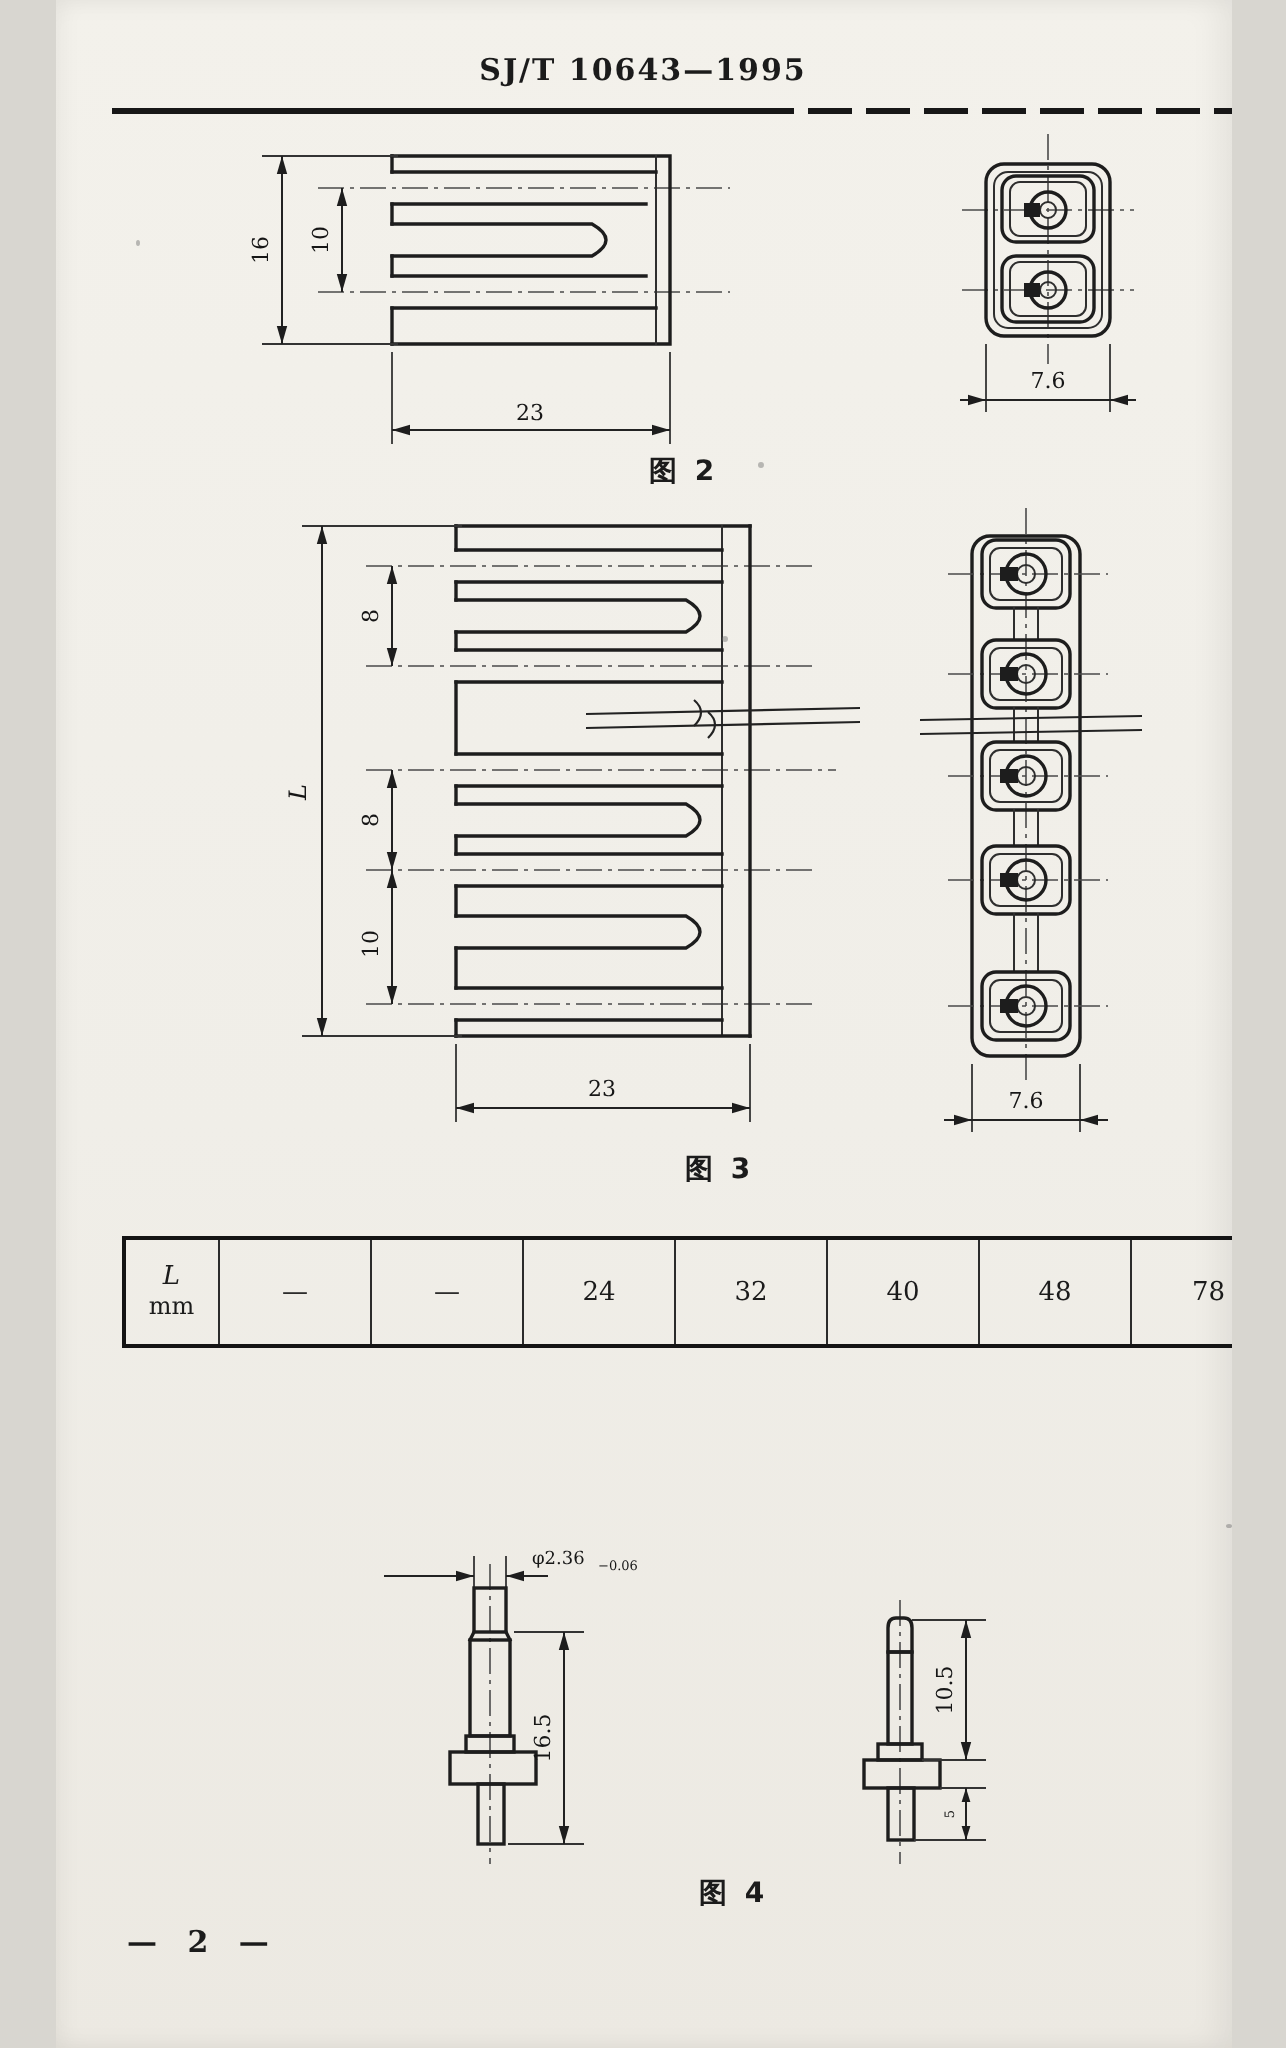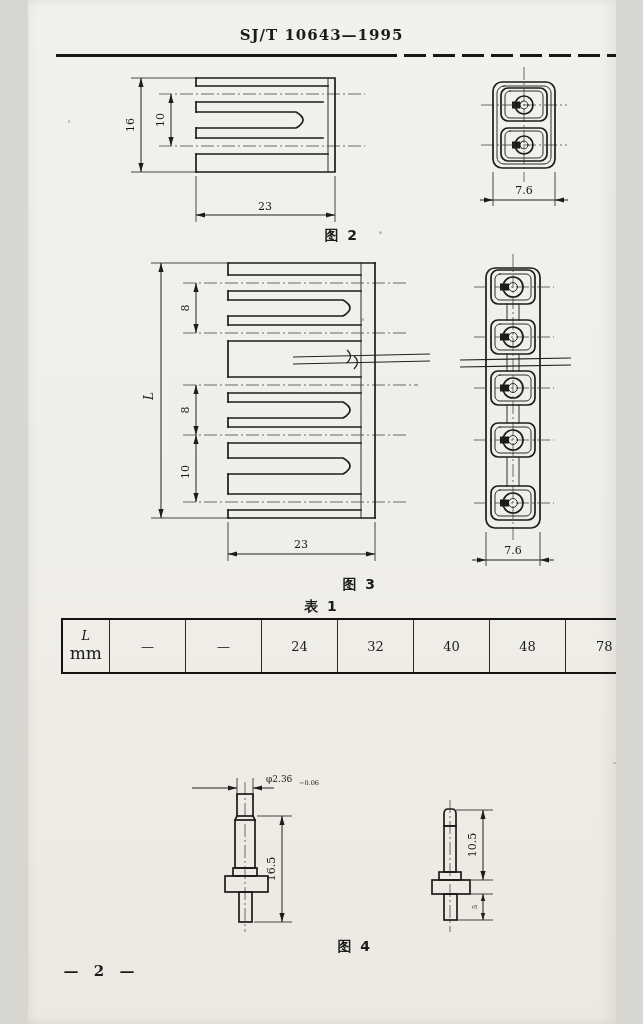--- a/index.html
+++ b/index.html
@@ -34,21 +34,21 @@
   table.t1 td{border:1px solid #2b2b2b;text-align:center;vertical-align:middle;
     font-family:"DejaVu Serif",serif;font-size:12.5px;padding:0;}
   table.t1 tr.r1 td{height:33px;}
   table.t1 tr.r2 td{height:52px;font-size:13px;}
   table.t1 tr.r3 td{height:29px;}
   td.cjk{font-family:"DejaVu Sans",sans-serif;font-weight:600;font-size:12.5px;}
   td.bl-dash{border-left:1px dashed #6b6b6b;}
   td.bl-none{border-left:none;}
   .lmm{display:flex;flex-direction:column;align-items:center;line-height:1.15;}
   .lmm .l{font-style:italic;font-family:"DejaVu Serif",serif;font-size:13px;}
-  .lmm .mm{font-size:17px;font-family:"DejaVu Serif",serif;}
+  .lmm .mm{font-size:12px;font-family:"DejaVu Serif",serif;}
   .clause{position:absolute;left:30px;top:742px;width:588px;font-size:13px;line-height:1.45;}
   .clause b{font-family:"DejaVu Serif",serif;font-size:13.5px;margin-right:10px;}
   .footer{position:absolute;left:36px;top:962px;font-family:"DejaVu Serif",serif;
     font-size:15px;font-weight:bold;letter-spacing:5px;}
   .speck{position:absolute;background:#6f6f6f;opacity:.45;border-radius:50%;}
 </style>
 </head>
 <body>
 
 <div class="page">
@@ -264,21 +264,20 @@
       <line class="ext" x1="82" y1="282" x2="82" y2="316"></line>
       <line class="dim" x1="14" y1="310" x2="96" y2="310"></line>
       <polygon class="arr" points="28,310 19,307.4 19,312.6"></polygon>
       <polygon class="arr" points="82,310 91,307.4 91,312.6"></polygon>
       <text class="dt" text-anchor="middle" x="55" y="304">7.6</text>
     </g>
   </svg>
 
   <div class="cap" style="left:315px;top:576px">图 3</div>
 
-  <div class="t1-title">表 1</div>
   <table class="t1">
     <colgroup>
       <col style="width:48px">
         <col style="width:76px">
         <col style="width:76px">
         <col style="width:76px">
       <col style="width:76px">
         <col style="width:76px">
         <col style="width:76px">
         <col style="width:78px">
@@ -354,21 +353,21 @@
     <g>
       <line class="ext" x1="67" y1="112" x2="90" y2="112"></line>
       <line class="ext" x1="54" y1="138" x2="90" y2="138"></line>
       <line class="dim" x1="80" y1="112" x2="80" y2="138"></line>
       <polygon class="arr" points="80,112 77.8,119 82.2,119"></polygon>
       <polygon class="arr" points="80,138 77.8,131 82.2,131"></polygon>
       <text class="dt xs" text-anchor="middle" transform="translate(74,125) rotate(-90)">5</text>
     </g>
   </svg>
 
-  <div class="cap" style="left:310px;top:938px">图 4</div>
+  <div class="cap" style="left:322px;top:938px">图 4</div>
 
   <div class="footer">— 2 —</div>
 
   <div class="speck" style="left:351px;top:231px;width:3px;height:3px"></div>
   <div class="speck" style="left:625px;top:341px;width:7px;height:2px;border-radius:0"></div>
   <div class="speck" style="left:333px;top:318px;width:3px;height:3px"></div>
   <div class="speck" style="left:585px;top:762px;width:3px;height:2px"></div>
   <div class="speck" style="left:40px;top:120px;width:2px;height:3px"></div>
 
 </div>

